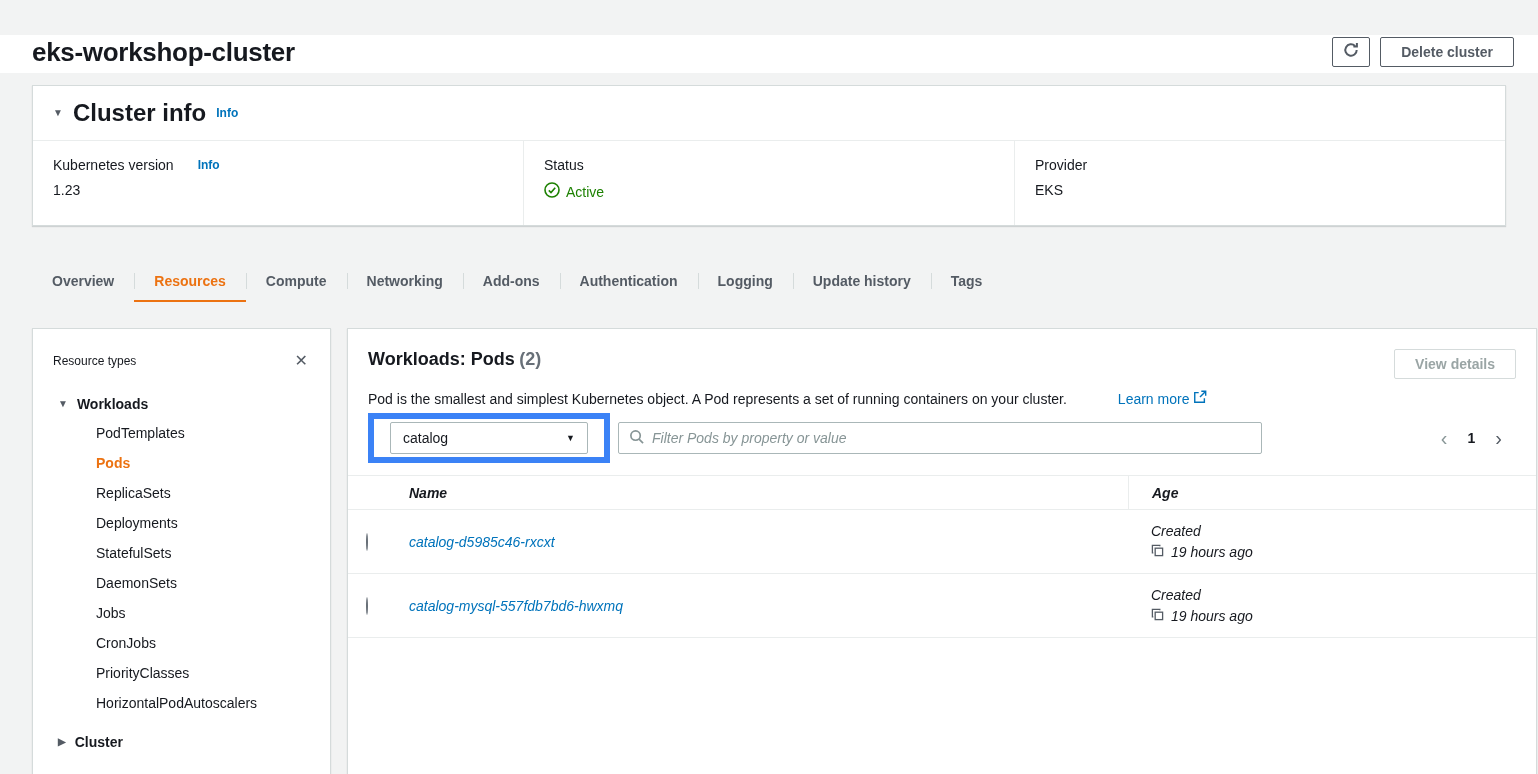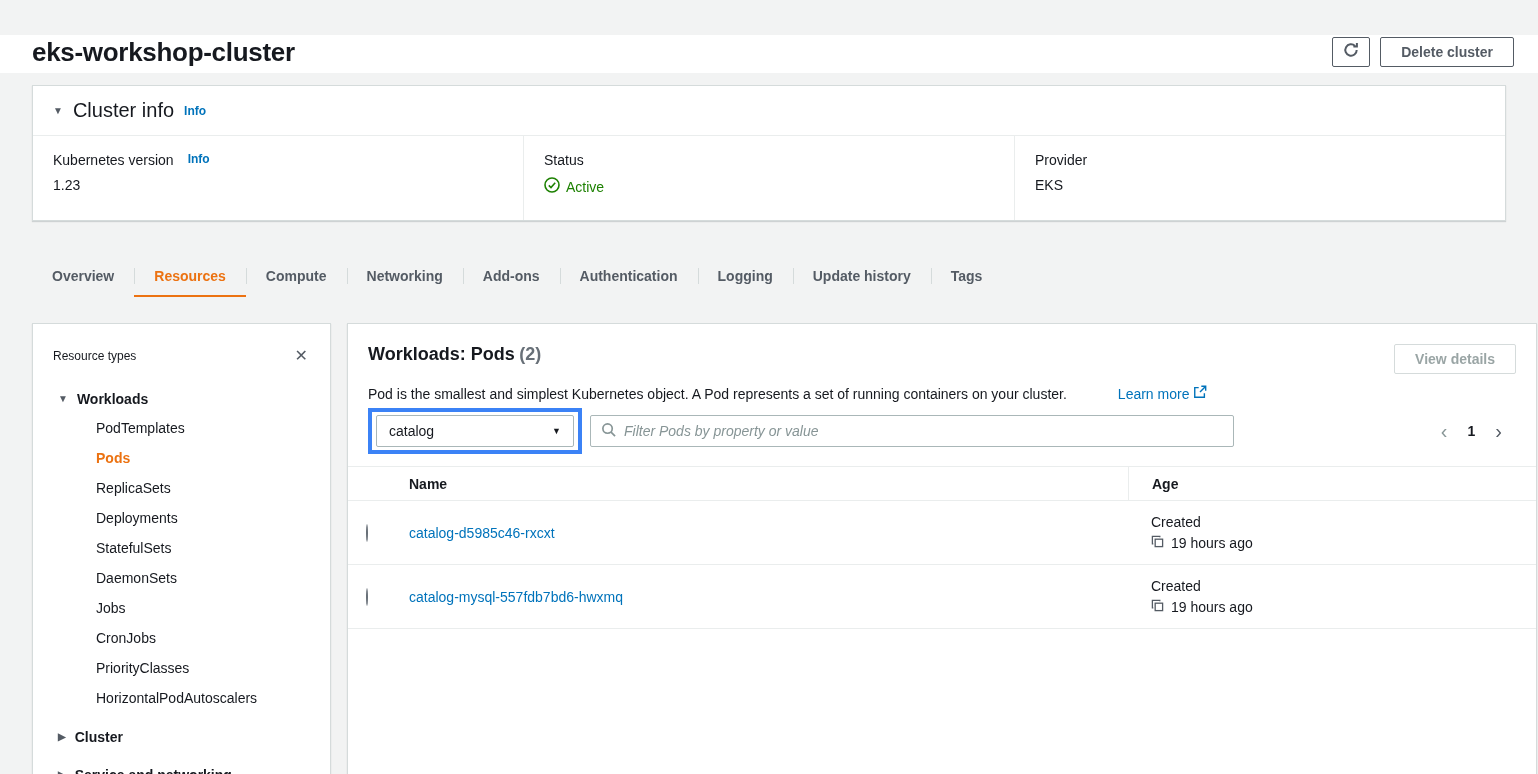--- a/index.html
+++ b/index.html
@@ -12,26 +12,26 @@
   .header-actions { display:flex; gap:10px; align-items:center; }
   .btn { background:#fff; border:1px solid #545b64; border-radius:2px; font-weight:700; font-size:14px; color:#545b64; padding:5px 20px; cursor:pointer; font-family:inherit; line-height:18px; }
   .icon-btn { width:38px; padding:5px 0; display:flex; align-items:center; justify-content:center; height:30px; }
 
   .card { background:#fff; border:1px solid #d5dbdb; box-shadow:0 1px 1px 0 rgba(0,28,36,.15); border-radius:0; }
 
   
   .cluster-info { margin:12px 32px 0; }
   .cluster-info-header { display:flex; align-items:center; gap:10px; padding:13px 20px; border-bottom:1px solid #eaeded; }
   .caret { color:#545b64; font-size:10px; line-height:1; }
-  .section-title { font-size:20px; font-weight:400; }
+  .section-title { font-size:24px; font-weight:700; }
   .info-link { color:#0073bb; font-size:12px; font-weight:700; text-decoration:none; cursor:pointer; }
   .cluster-info-body { display:flex; }
   .info-col { flex:1; padding:16px 20px 24px; }
   .info-col + .info-col { border-left:1px solid #eaeded; }
-  .field-label { font-size:14px; display:flex; gap:14px; align-items:flex-start; }
+  .field-label { font-size:14px; display:flex; gap:24px; align-items:center; }
   .field-value { margin-top:9px; font-size:14px; }
   .status-active { color:#1d8102; display:flex; align-items:center; gap:6px; }
 
   
   .tabs { display:flex; margin:34px 0 0 32px; }
   .tab { position:relative; padding:13px 20px; font-size:14px; font-weight:700; color:#545b64; cursor:pointer; white-space:nowrap; }
   .tab + .tab::before { content:""; position:absolute; left:0; top:13px; bottom:13px; width:1px; background:#d5dbdb; }
   .tab.active { color:#ec7211; }
   .tab.active::after { content:""; position:absolute; left:0; right:0; bottom:0; height:2px; background:#ec7211; }
 
@@ -53,34 +53,34 @@
   
   .pods-panel { flex:1; padding:20px 20px 0; display:flex; flex-direction:column; }
   .panel-header { display:flex; justify-content:space-between; align-items:flex-start; }
   .panel-title { font-size:18px; font-weight:700; }
   .panel-count { color:#687078; font-weight:700; }
   .btn-secondary { background:#fff; border:1px solid #d5dbdb; border-radius:2px; font-weight:700; font-size:14px; color:#9aa5a5; padding:6px 20px; font-family:inherit; }
   .panel-desc { margin-top:10px; font-size:14px; line-height:20px; display:flex; align-items:center; gap:6px; flex-wrap:wrap; }
   .learn-more { color:#0073bb; text-decoration:none; cursor:pointer; display:inline-flex; align-items:center; gap:4px; margin-left:4px;padding-left:41px; }
 
   .filter-row { margin-top:4px; display:flex; align-items:center; }
-  .highlight-box { border:4px solid #3b82f6; padding:3px 4px; background:transparent; }
+  .highlight-box { border:6px solid #3b82f6; padding:3px 16px; background:transparent; }
   .dropdown { width:198px; height:32px; border:1px solid #aab7b8; border-radius:2px; background:#fff; display:flex; align-items:center; justify-content:space-between; padding:0 12px; font-size:14px; cursor:pointer; }
   .dropdown-caret { font-size:9px; color:#16191f; }
   .search-box { flex:0 0 644px; height:32px; border:1px solid #aab7b8; border-radius:2px; background:#fff; display:flex; align-items:center; padding:0 10px; gap:8px; margin-left:8px; }
   .search-box input { border:none; outline:none; flex:1; font-size:14px; font-family:inherit; color:#be185d; background:transparent; }
   .search-box input::placeholder { font-style:italic; color:#879596; }
   .pagination { margin-left:auto; display:flex; align-items:center; gap:20px; padding-right:14px; font-size:14px; }
   .page-chevron { font-size:20px; color:#879596; cursor:pointer; line-height:1; }
   .page-chevron.next { color:#545b64; }
   .page-current { font-weight:700; color:#16191f; cursor:pointer; }
 
   
   .pods-table { margin:12px -20px 0; font-size:14px; }
-  .t-head, .t-row { display:grid; grid-template-columns:48px 719px 1fr; padding-left:13px; align-items:center; }
+  .t-head, .t-row { display:grid; grid-template-columns:48px 719px 1fr; padding-left:13px; align-items:center;font-style:italic; }
   .t-head { border-top:1px solid #eaeded; border-bottom:1px solid #eaeded; height:35px; font-weight:700; }
   .t-head .age-col { border-left:1px solid #eaeded; align-self:stretch; display:flex; align-items:center; }
   .age-col { padding-left:23px; }
   .t-row { min-height:64px; border-bottom:1px solid #eaeded; }
   .radio { width:16px; height:16px; border:1px solid #687078; border-radius:50%; background:#fff; cursor:pointer; margin-left:5px; }
   .pod-link { color:#0073bb; text-decoration:none; cursor:pointer; }
   .age-cell { display:flex; flex-direction:column; gap:5px; padding:10px 0 10px 23px; }
   .age-line2 { display:flex; align-items:center; gap:7px; }
 </style>
 </head>

